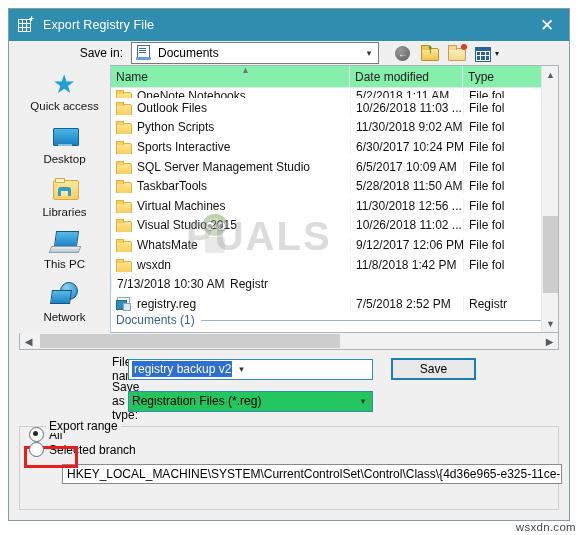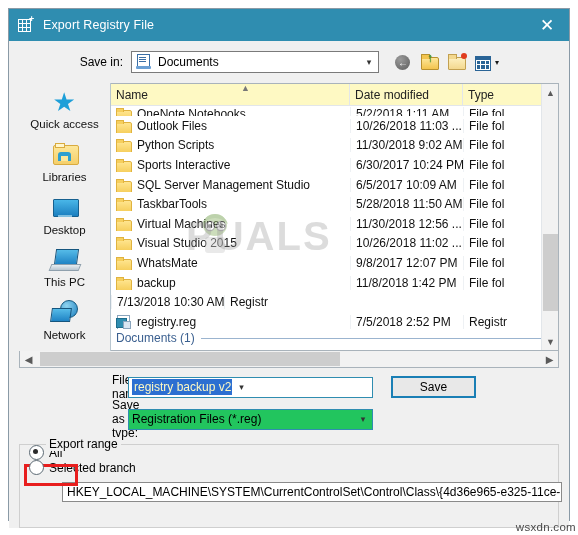--- a/index.html
+++ b/index.html
@@ -91,21 +91,21 @@
     flex: 1 1 auto;
     position: relative;
     background: #f0f0f0;
     padding: 0;
   }
 
   
   .savein-row {
     display: flex;
     align-items: center;
-    height: 42px;
+    height: 24px;
     padding-left: 0;
   }
   .savein-label {
     width: 122px;
     text-align: right;
     padding-right: 8px;
     font-size: 12px;
     color: #000;
     box-sizing: border-box;
   }
@@ -344,21 +344,21 @@
     border-left: none;
     display: flex;
     flex-direction: column;
     position: relative;
     box-sizing: border-box;
     overflow: hidden;
   }
   .col-header {
     display: flex;
     height: 21px;
-    background: #fef9c3;
+    background: #86efac;
     border-bottom: 1px solid #e2e6ea;
     flex: 0 0 auto;
     position: relative;
   }
   .col {
     font-size: 12px;
     color: #222;
     padding-left: 5px;
     display: flex;
     align-items: center;
@@ -768,33 +768,33 @@
 
         <div class="places-bar">
           <div class="place">
             <div class="pico">
                 <div class="star">★</div>
               </div>
             <div class="plabel">Quick access</div>
           </div>
           <div class="place">
             <div class="pico">
+                <div class="mon"></div>
+                <div class="mon-base"></div>
+              </div>
+            <div class="plabel">Desktop</div>
+          </div>
+          <div class="place">
+            <div class="pico">
                 <div class="lib"></div>
                 <div class="lib-tab"></div>
                 <div class="lib-in"></div>
                 <div class="lib-in2"></div>
               </div>
             <div class="plabel">Libraries</div>
-          </div>
-          <div class="place">
-            <div class="pico">
-                <div class="mon"></div>
-                <div class="mon-base"></div>
-              </div>
-            <div class="plabel">Desktop</div>
           </div>
           <div class="place">
             <div class="pico">
                 <div class="pc"></div>
                 <div class="pc-kb"></div>
               </div>
             <div class="plabel">This PC</div>
           </div>
           <div class="place">
             <div class="pico">
@@ -913,30 +913,30 @@
                   <div class="c-type">File fol</div>
                 </div>
                 <div class="row">
                   <div class="c-name">
                     <span class="folder-ico">
                       <span class="fb"></span>
                       <span class="ft"></span>
                     </span>
                     <span>WhatsMate</span>
                   </div>
-                  <div class="c-date">9/8/2017 12:07 PM</div>
+                  <div class="c-date">9/12/2017 12:06 PM</div>
                   <div class="c-type">File fol</div>
                 </div>
                 <div class="row">
                   <div class="c-name">
                     <span class="folder-ico">
                       <span class="fb"></span>
                       <span class="ft"></span>
                     </span>
-                    <span>backup</span>
+                    <span>wsxdn</span>
                   </div>
                   <div class="c-date">11/8/2018 1:42 PM</div>
                   <div class="c-type">File fol</div>
                 </div>
                 <div class="row">
                   <div class="c-date">7/13/2018 10:30 AM</div>
                   <div class="c-type">Registr</div>
                 </div>
                 <div class="row">
                   <div class="c-name">

